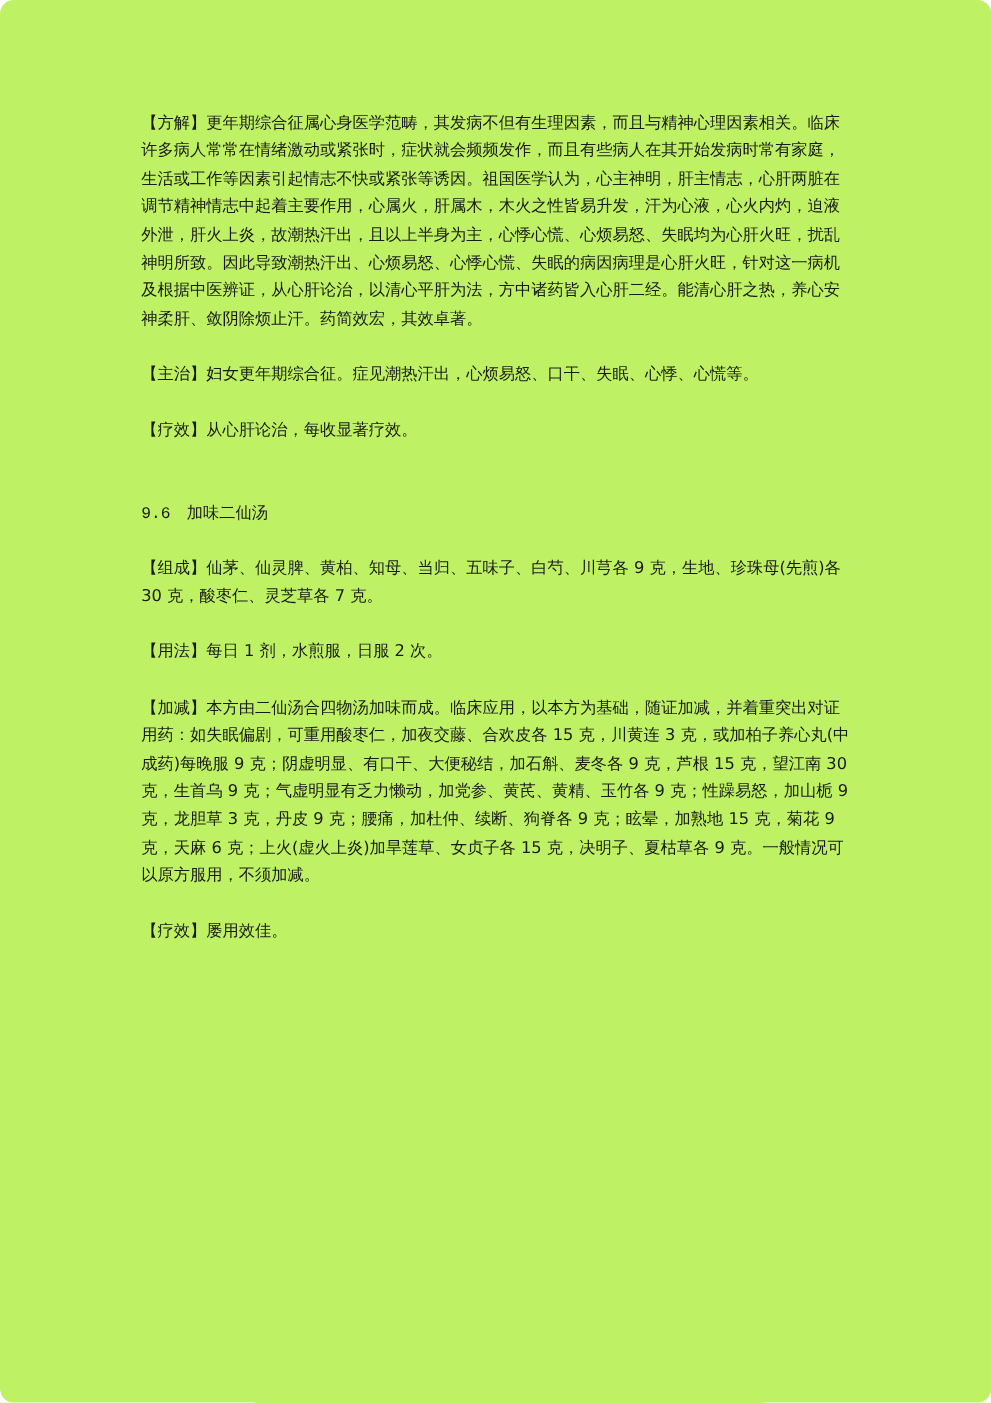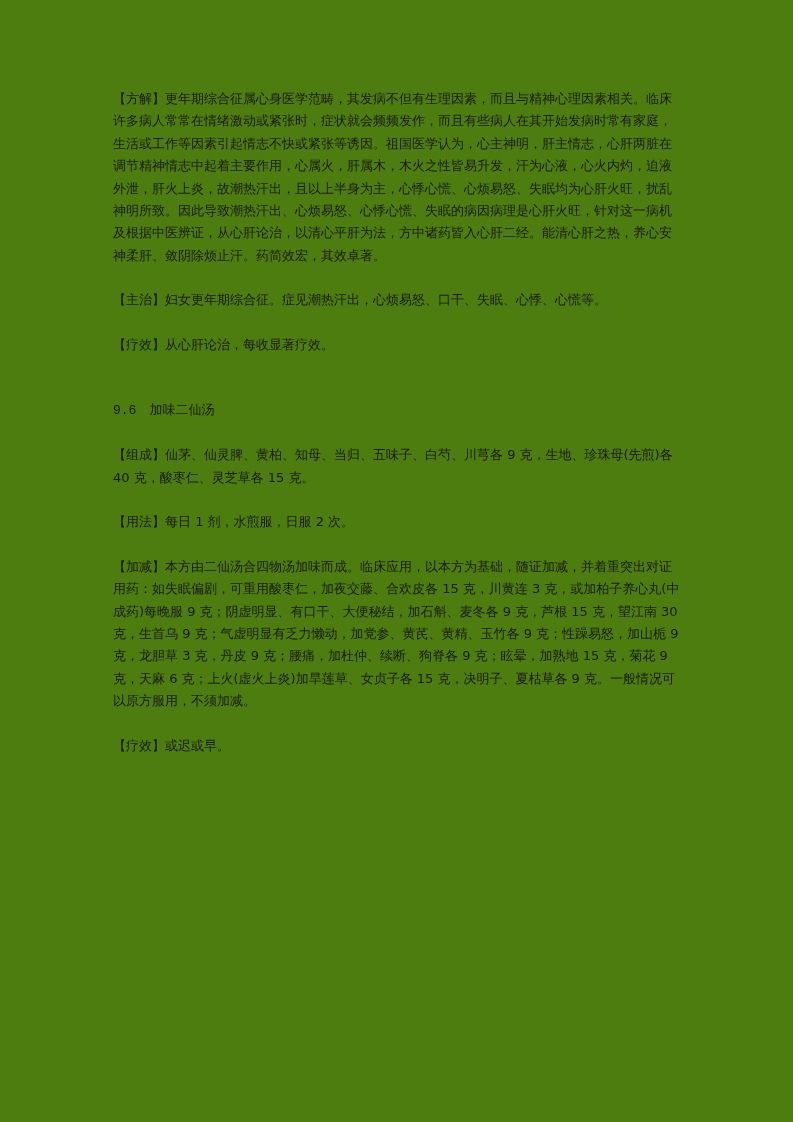--- a/index.html
+++ b/index.html
@@ -10,21 +10,22 @@
   body {
     width: 793px;
     height: 1122px;
     position: relative;
     font-family: "DejaVu Sans", "Liberation Sans", sans-serif;
     overflow: hidden;
   }
   .page {
     position: absolute;
     inset: 0;
-    background: #4d7c0f;
+    background: #bef264;
+    border-radius: 11px;
   }
   .content {
     position: absolute;
     left: 113px;
     top: 88px;
     width: 570px;
     color: #1a1a1a;
     font-size: 13px;
     line-height: 22.4px;
     letter-spacing: 0px;
@@ -50,24 +51,24 @@
 
 
     <p>【主治】妇女更年期综合征。症见潮热汗出，心烦易怒、口干、失眠、心悸、心慌等。</p>
 
 
     <p>【疗效】从心肝论治，每收显著疗效。</p>
 
     <p class="section-heading">9.6　加味二仙汤</p>
 
 
-    <p>【组成】仙茅、仙灵脾、黄柏、知母、当归、五味子、白芍、川芎各 9 克，生地、珍珠母(先煎)各 40 克，酸枣仁、灵芝草各 15 克。</p>
+    <p>【组成】仙茅、仙灵脾、黄柏、知母、当归、五味子、白芍、川芎各 9 克，生地、珍珠母(先煎)各 30 克，酸枣仁、灵芝草各 7 克。</p>
 
     <p>【用法】每日 1 剂，水煎服，日服 2 次。</p>
 
 
 
     <p>【加减】本方由二仙汤合四物汤加味而成。临床应用，以本方为基础，随证加减，并着重突出对证用药：如失眠偏剧，可重用酸枣仁，加夜交藤、合欢皮各 15 克，川黄连 3 克，或加柏子养心丸(中成药)每晚服 9 克；阴虚明显、有口干、大便秘结，加石斛、麦冬各 9 克，芦根 15 克，望江南 30 克，生首乌 9 克；气虚明显有乏力懒动，加党参、黄芪、黄精、玉竹各 9 克；性躁易怒，加山栀 9 克，龙胆草 3 克，丹皮 9 克；腰痛，加杜仲、续断、狗脊各 9 克；眩晕，加熟地 15 克，菊花 9 克，天麻 6 克；上火(虚火上炎)加旱莲草、女贞子各 15 克，决明子、夏枯草各 9 克。一般情况可以原方服用，不须加减。</p>
 
-    <p>【疗效】或迟或早。</p>
+    <p>【疗效】屡用效佳。</p>
 
   </div>
 </div>
 
 </body></html>

